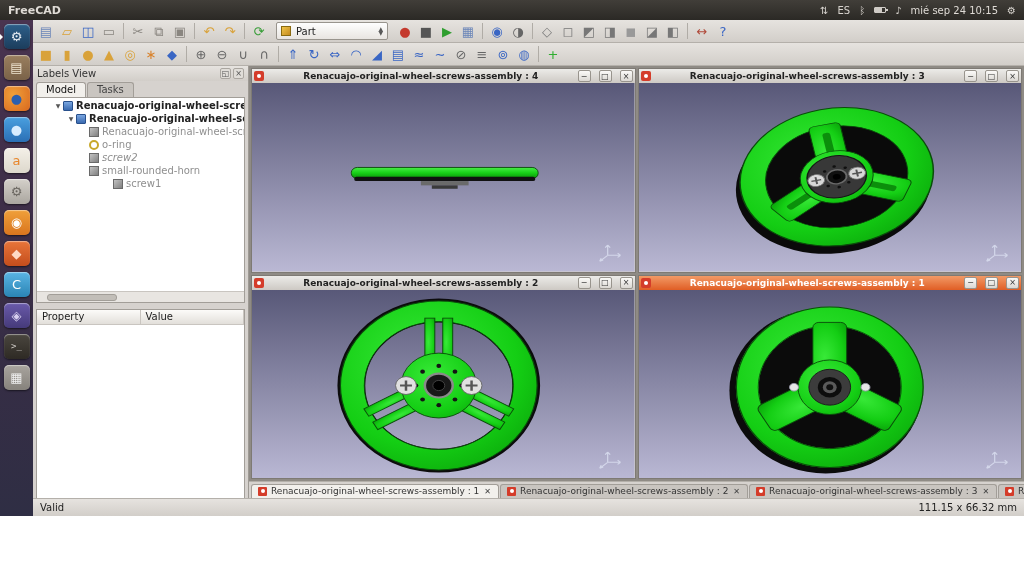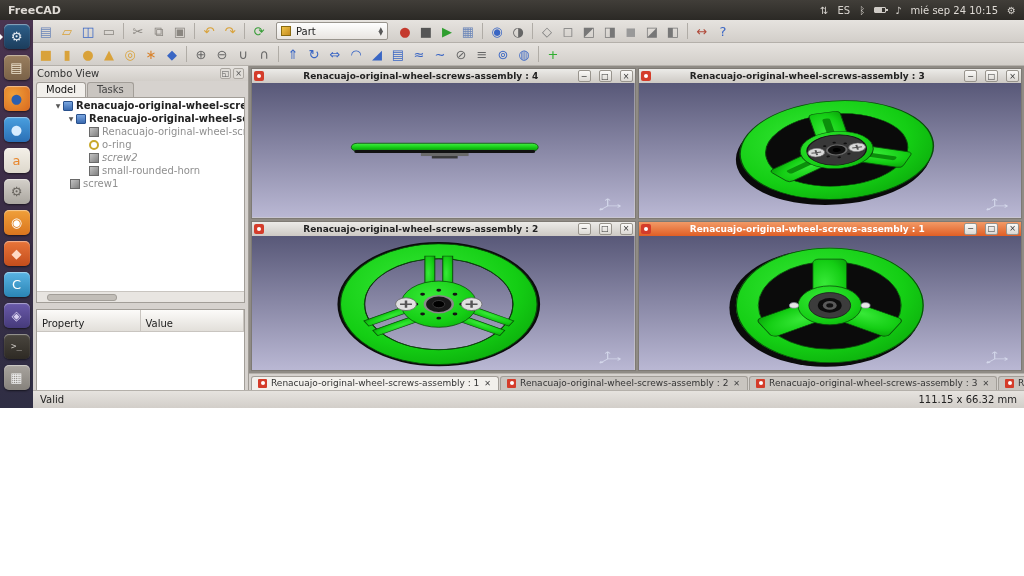--- a/index.html
+++ b/index.html
@@ -1,18 +1,18 @@
 <!DOCTYPE html>
 <html style="--wheel-green: #17d417; --active-title-orange: #e05e25; --viewport-top: #585878; --viewport-bottom: #bab8d4; --panel-bg: #2b2925; --toolbar-bg: #d6d2ce;"><head>
 <meta charset="utf-8">
 <style>
   * { box-sizing: border-box; margin: 0; padding: 0; }
   html,body { width:1024px; height:576px; }
   #root {
-    position:relative; width:1024px; height:408px; overflow:hidden;
+    position:relative; width:1024px; height:516px; overflow:hidden;
     font-family:"DejaVu Sans", sans-serif; font-size:11px; background:#d6d2ce; color:#222;
   }
 
   
   .ubuntu-panel { position:absolute; top:0; left:0; right:0; height:20px; z-index:20;
     background:linear-gradient(#413e39,#2b2925); color:#dfdbd6;
     display:flex; align-items:center; padding:0 8px; }
   .panel-title { font-weight:bold; font-size:11px; }
   .panel-right { margin-left:auto; display:flex; align-items:center; gap:9px; font-size:10px; }
   .ind { color:#d8d4cf; }
@@ -62,21 +62,21 @@
   .tree-expander { width:10px; flex:none; font-size:6px; color:#555; text-align:center; }
   .tree-icon { width:10px; height:10px; margin-right:3px; flex:none; }
   .tree-icon.doc { background:linear-gradient(#7aa6e0,#3a6ab0); border:1px solid #28508c; border-radius:1px; }
   .tree-icon.cube { background:linear-gradient(135deg,#c2c2c2,#808080); border:1px solid #696969; }
   .tree-icon.ring { border-radius:50%; border:2px solid #c8a82a; background:#fff; width:10px; height:10px; }
   .tree-hscroll { flex:none; height:11px; border-top:1px solid #c9c5c0; background:#e8e5e1; display:flex; align-items:center; padding:0 10px; }
   .tree-hscroll .thumb { width:70px; height:7px; background:#c2beb8; border:1px solid #a29e98; border-radius:3px; }
   .cv-splitter { height:6px; flex:none; }
   .props { height:232px; flex:none; display:flex; flex-direction:column; margin:0 3px; border:1px solid #a29e98; background:#fff; }
   .props-header { flex:none; display:flex; font-size:10px; background:linear-gradient(#fcfbf9,#e2dfda); border-bottom:1px solid #c9c5c0; }
-  .props-header div { flex:1; padding:8px 5px 2px; border-right:1px solid #c9c5c0; }
+  .props-header div { flex:1; padding:1px 5px 2px; border-right:1px solid #c9c5c0; }
   .props-body { flex:1; }
   .cv-bottom-tabs { flex:none; height:16px; display:flex; gap:1px; padding:0 3px; align-items:flex-start; }
   .cv-btab { padding:1px 10px 2px; font-size:10px; background:#c9c5c0; border:1px solid #a29e98; border-top:none; border-radius:0 0 3px 3px; color:#444; }
   .cv-btab.active { background:#8b5cf6; color:#111; }
 
   
   .mdi-col { flex:1; display:flex; flex-direction:column; min-width:0; }
   .mdi-area { flex:1; min-height:0; display:grid; grid-template-columns:1fr 1fr; grid-template-rows:1fr 1fr;
     gap:2px; padding:2px; background:#8f8b85; }
   .mdi-window { display:flex; flex-direction:column; min-width:0; min-height:0; border:1px solid #7e7a74; background:#d6d2ce; }
@@ -240,21 +240,21 @@
           <div class="tb-icon" style="color: rgb(58, 102, 196);">◍</div>
           <div class="tb-sep"></div>
           <div class="tb-icon" style="color: rgb(47, 174, 47);">+</div>
         </span>
     </div>
 
     <div class="content">
 
       <div class="combo-view">
         <div class="cv-titlebar">
-          <span>Combo View</span>
+          <span>Labels View</span>
           <span class="cv-tb-btns">
             <span class="cv-tb-btn">◱</span>
             <span class="cv-tb-btn">×</span>
           </span>
         </div>
         <div class="cv-tabs">
           <div class="cv-tab active">Model</div>
           <div class="cv-tab">Tasks</div>
         </div>
         <div class="cv-body">
@@ -282,21 +282,21 @@
               <div class="tree-row" style="padding-left: 42px; font-style: italic;">
                 <span class="tree-expander"></span>
                 <span class="tree-icon cube"></span>
                 <span class="tree-label" style="color: rgb(143, 143, 143);">screw2</span>
               </div>
               <div class="tree-row" style="padding-left: 42px;">
                 <span class="tree-expander"></span>
                 <span class="tree-icon cube"></span>
                 <span class="tree-label" style="color: rgb(143, 143, 143);">small-rounded-horn</span>
               </div>
-              <div class="tree-row" style="padding-left: 23px;">
+              <div class="tree-row" style="padding-left: 66px;">
                 <span class="tree-expander"></span>
                 <span class="tree-icon cube"></span>
                 <span class="tree-label" style="color: rgb(143, 143, 143);">screw1</span>
               </div>
             </div>
           <div class="tree-hscroll">
               <div class="thumb"></div>
             </div>
         </div>
         <div class="cv-splitter"></div>

